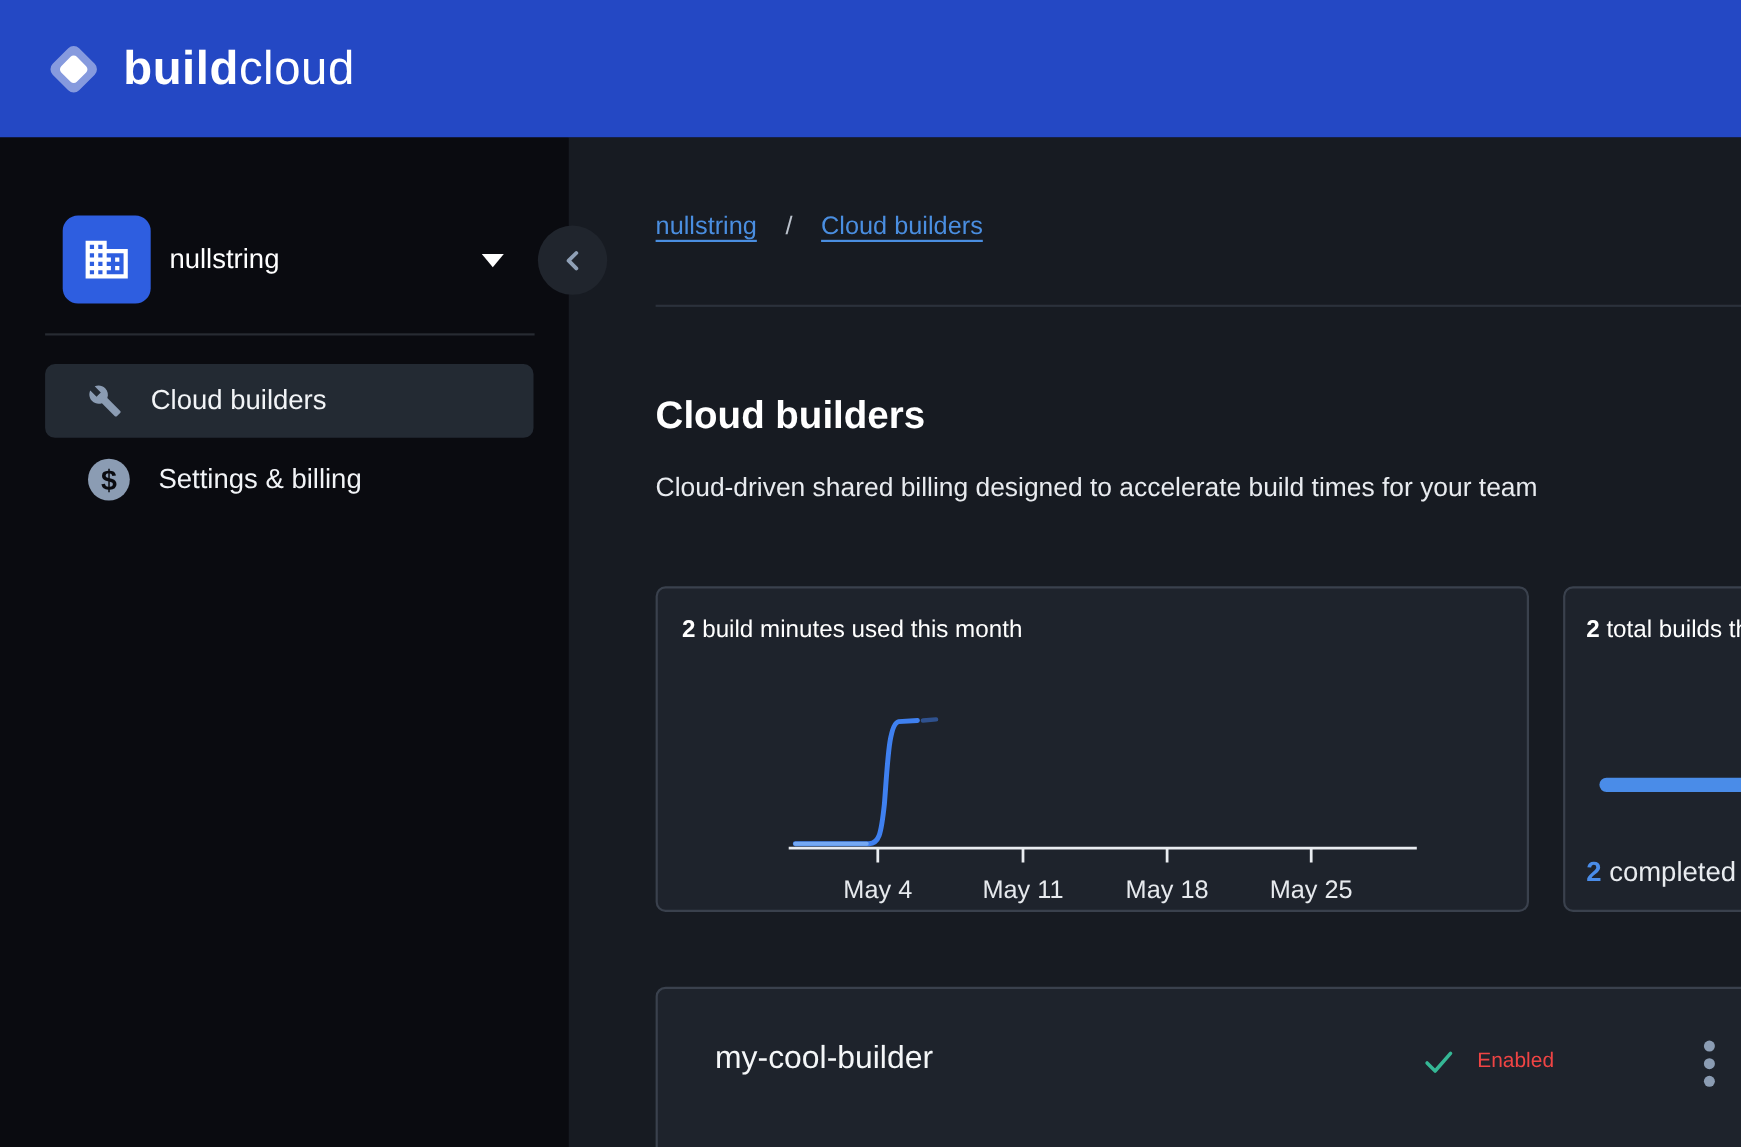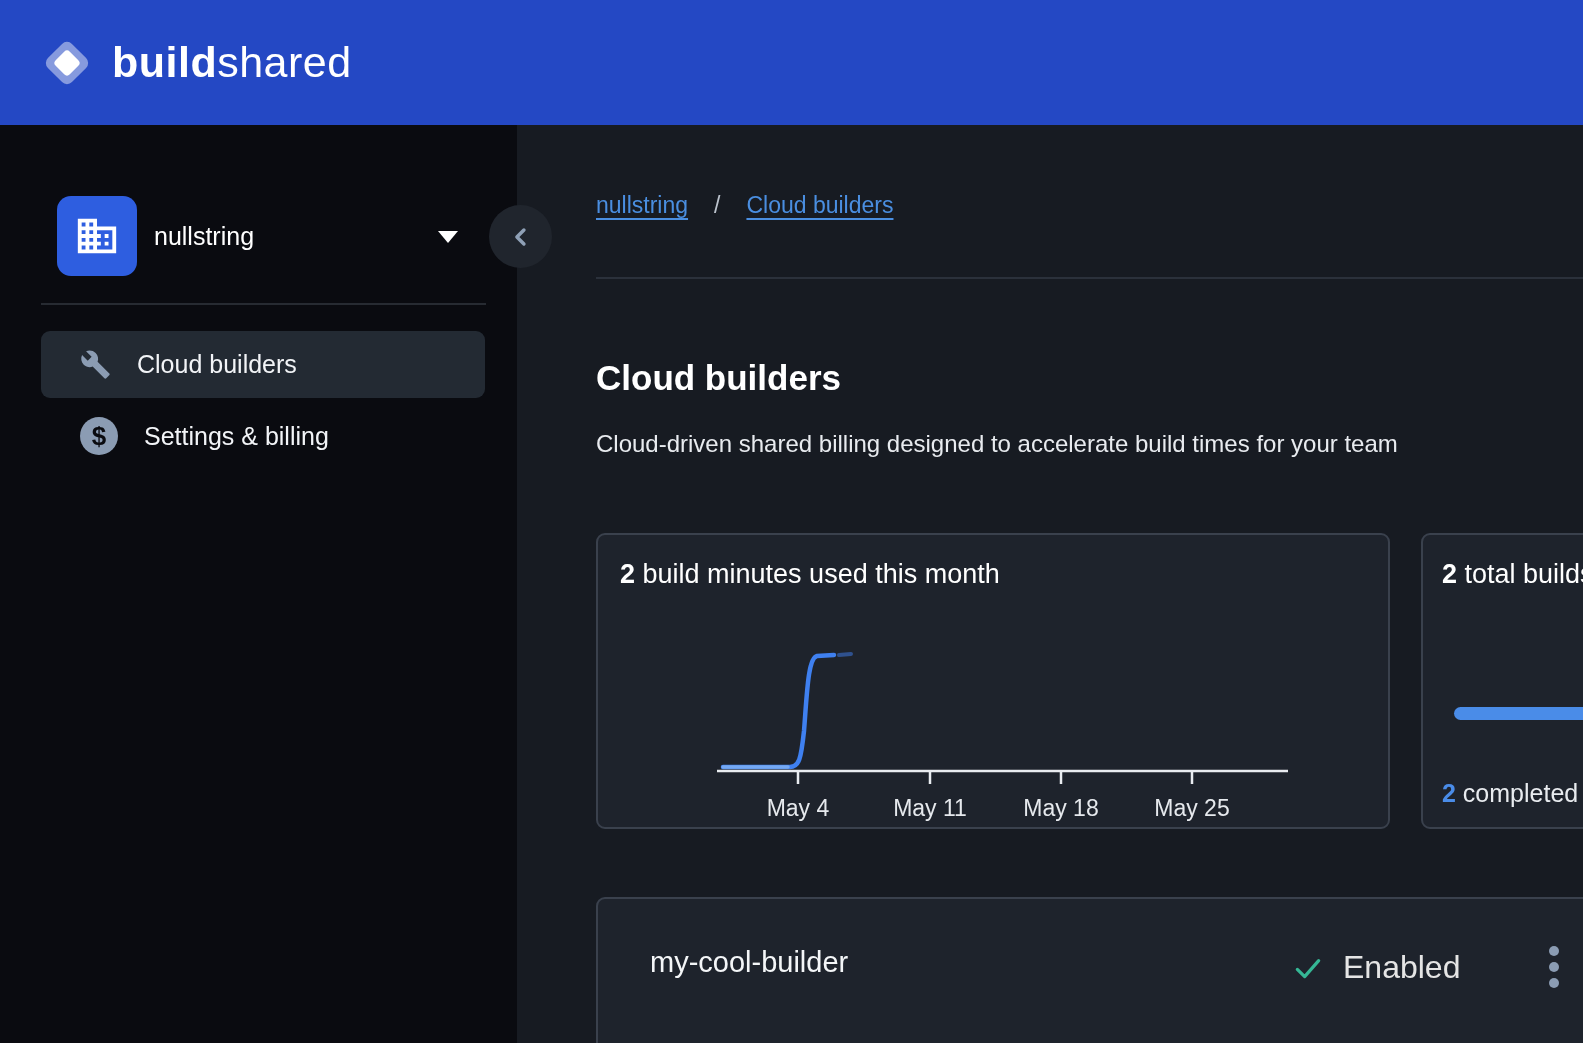--- a/index.html
+++ b/index.html
@@ -56,52 +56,52 @@
                   background:#2b313b; }
   .page-title { position:absolute; top:233px; left:79px; font-size:35px; font-weight:700;
                 color:#ffffff; }
   .page-desc { position:absolute; top:305px; left:79px; right:0; font-size:24px;
                color:#e8ebef; white-space:nowrap; overflow:hidden; }
 
   
   .cards-row { position:absolute; top:408px; left:79px; display:flex; gap:31px; }
   .card { background:#1e232c; border:2px solid #3a414d; border-radius:9px; position:relative; }
   .card-usage { width:794px; height:296px; }
-  .card-title { position:absolute; top:24px; left:22px; font-size:27px; color:#ffffff;
+  .card-title { position:absolute; top:24px; left:22px; font-size:22px; color:#ffffff;
                 white-space:nowrap; }
   .card-title .val { font-weight:700; }
   .chart-svg { position:absolute; left:0; top:0; }
   .card-builds { width:600px; height:296px; }
   .card-builds .card-title { left:19px; }
   .progress-bar { position:absolute; top:172px; left:31px; width:600px; height:13px;
                   border-radius:7px; background:#4a8ce8; }
   .completed-line { position:absolute; top:206px; left:19px; font-size:25px;
                     color:#e8ebef; white-space:nowrap;margin-top:38px; }
   .completed-line .cval { color:#4a8ce8; font-weight:700; }
 
   .card-builder { position:absolute; top:772px; left:79px; width:1100px; height:300px; }
   .builder-name { position:absolute; left:52px; top:47px; font-size:29px; font-weight:400;
                   color:#f4f6f8; }
   .builder-status { position:absolute; left:694px; top:50px; display:flex;
                     align-items:center; gap:19px; }
-  .status-label { font-size:32px; color:#e5e5e5;text-align:right; }
+  .status-label { font-size:19px; color:#ef4444;text-align:right; }
   .kebab { position:absolute; left:936px; top:44px; width:40px; height:48px;
            background:none; border:none; cursor:pointer; display:flex;
            align-items:center; justify-content:center; }
 </style>
 </head>
 <body>
 
 <div class="header">
   <div class="logo">
     <div class="logo-diamond">
       <div class="outer"></div>
         <div class="inner"></div>
     </div>
-    <div class="logo-text"><span class="b">build</span><span class="c">shared</span></div>
+    <div class="logo-text"><span class="b">build</span><span class="c">cloud</span></div>
   </div>
 </div>
 
 <div class="sidebar">
   <div class="org-row">
     <div class="org-avatar">
       <svg width="46" height="46" viewBox="0 0 24 24">
         <path fill="#ffffff" d="M12 7V3H2v18h20V7H12zM6 19H4v-2h2v2zm0-4H4v-2h2v2zm0-4H4V9h2v2zm0-4H4V5h2v2zm4 12H8v-2h2v2zm0-4H8v-2h2v2zm0-4H8V9h2v2zm0-4H8V5h2v2zm10 12h-8v-2h2v-2h-2v-2h2v-2h-2V9h8v10zm-2-8h-2v2h2v-2zm0 4h-2v2h2v-2z"></path>
       </svg>
     </div>

